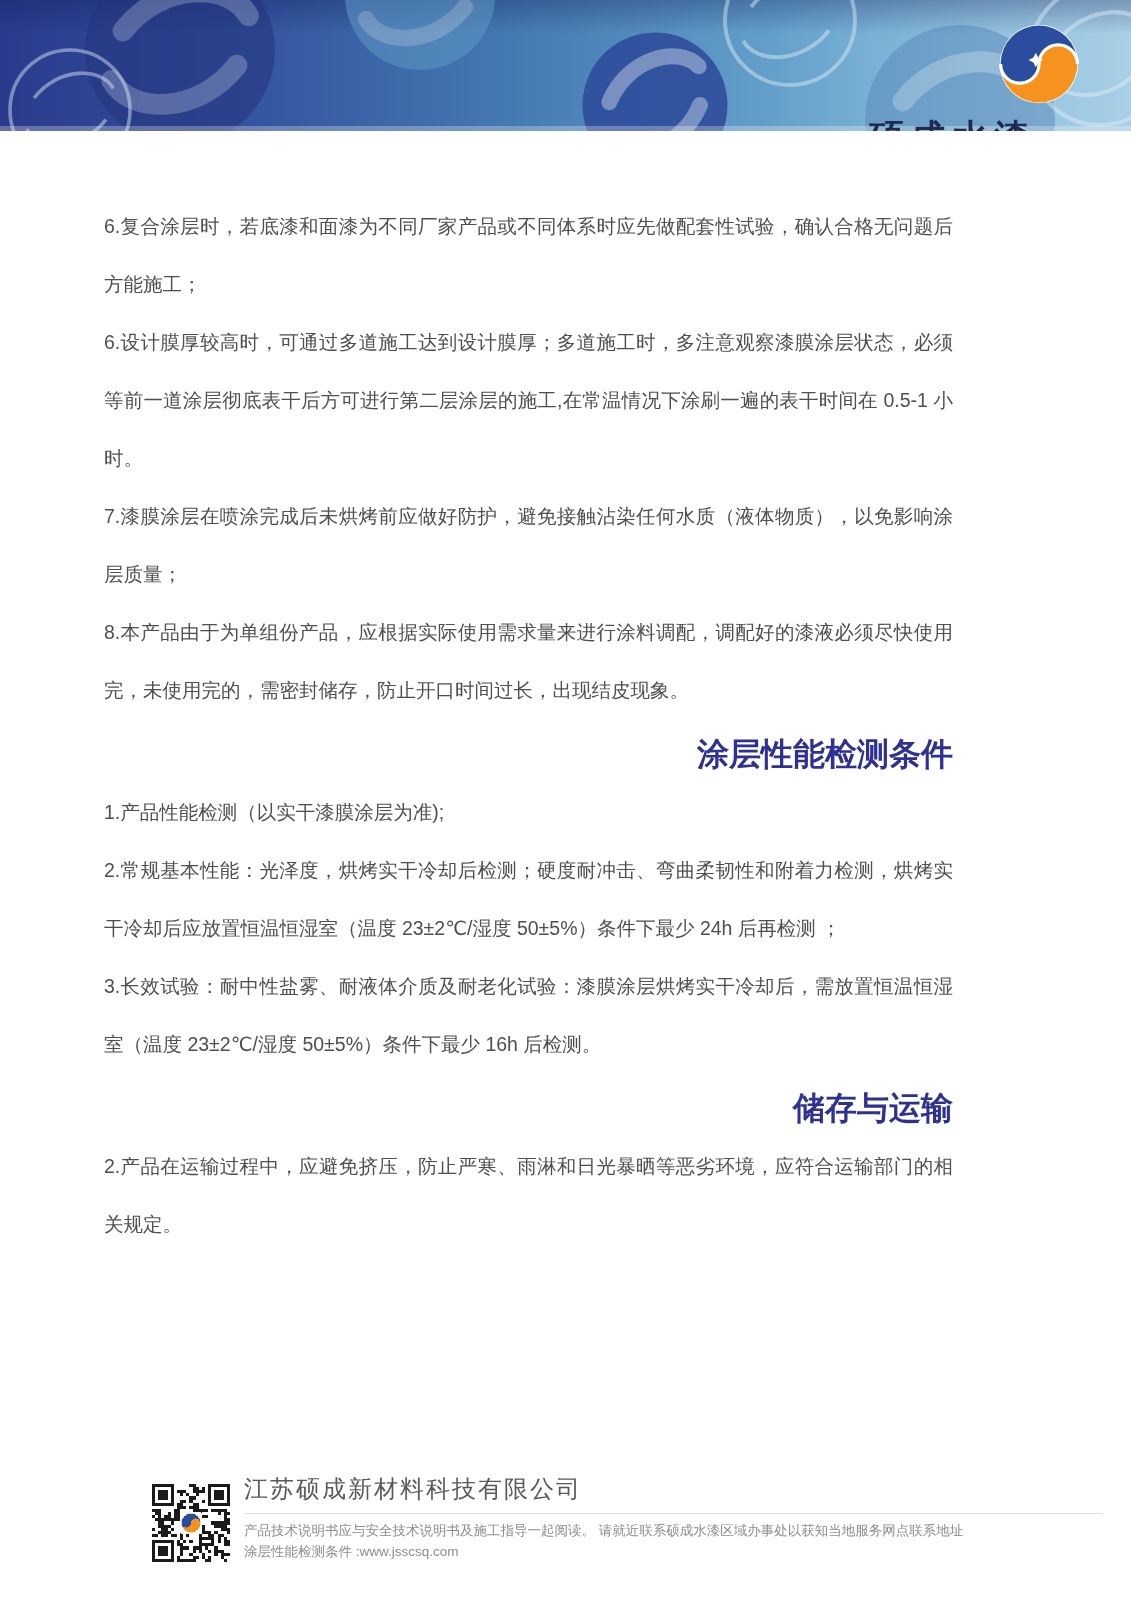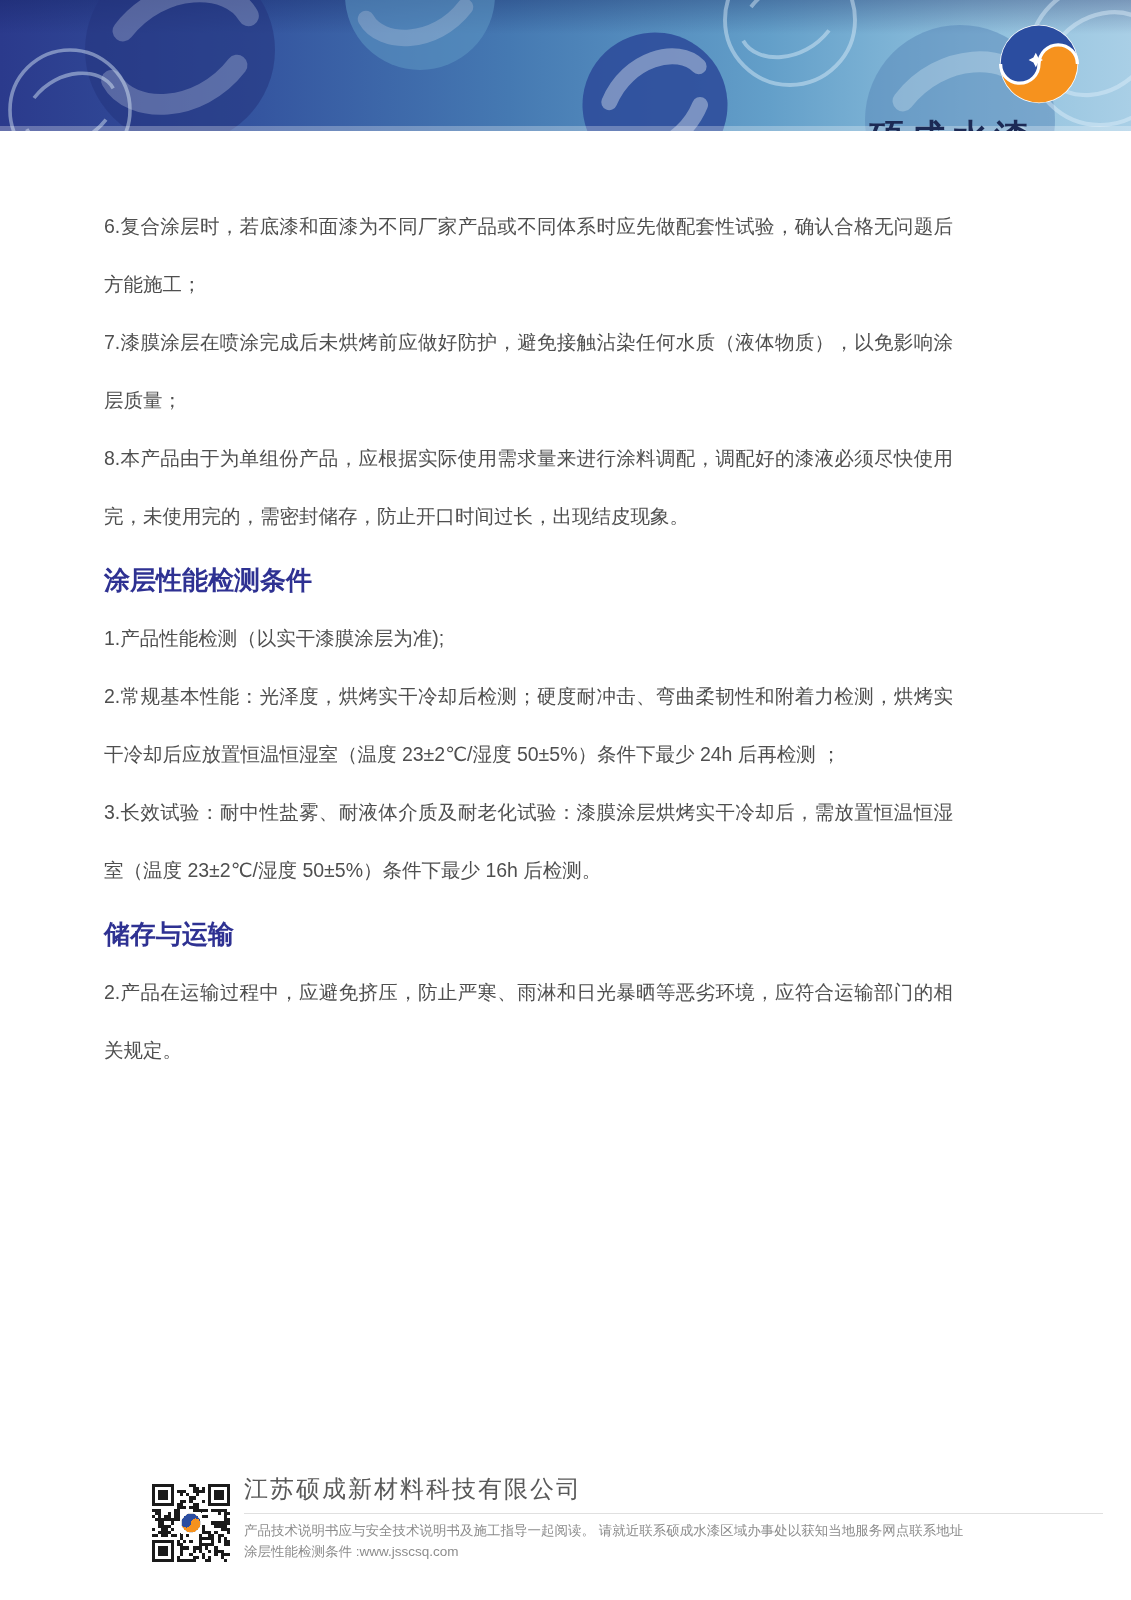--- a/index.html
+++ b/index.html
@@ -50,25 +50,25 @@
   .content{
     padding:66px 178px 0 104px;
     color:#4f4f4f;
     font-size:19.5px;
     line-height:58px;
     text-align:justify;
   }
   .content p{margin:0;}
   .content h2{
     margin:6px 0 0 0;
-    font-size:26px;
+    font-size:32px;
     line-height:58px;
     font-weight:bold;
     color:#2e3192;
-    text-align:left;
+    text-align:right;
   }
 
   
   .footer{
     position:absolute;left:0;bottom:38px;width:100%;
     box-sizing:border-box;
     padding:0 28px 0 152px;
     display:flex;align-items:flex-end;gap:14px;
   }
   .qr{width:78px;height:78px;flex:0 0 auto;}
@@ -122,20 +122,21 @@
       </svg>
       <div class="logo-text">
         <div class="logo-cn">硕成水漆</div>
         <div class="logo-en">SHUOCHENG WATER PAINT</div>
       </div>
     </div>
   </div>
 
   <main class="content">
     <p>6.复合涂层时，若底漆和面漆为不同厂家产品或不同体系时应先做配套性试验，确认合格无问题后方能施工；</p>
+    <p>6.设计膜厚较高时，可通过多道施工达到设计膜厚；多道施工时，多注意观察漆膜涂层状态，必须等前一道涂层彻底表干后方可进行第二层涂层的施工,在常温情况下涂刷一遍的表干时间在 0.5-1 小时。</p>
     <p>7.漆膜涂层在喷涂完成后未烘烤前应做好防护，避免接触沾染任何水质（液体物质），以免影响涂层质量；</p>
     <p>8.本产品由于为单组份产品，应根据实际使用需求量来进行涂料调配，调配好的漆液必须尽快使用完，未使用完的，需密封储存，防止开口时间过长，出现结皮现象。</p>
 
     <h2>涂层性能检测条件</h2>
     <p>1.产品性能检测（以实干漆膜涂层为准);</p>
     <p>2.常规基本性能：光泽度，烘烤实干冷却后检测；硬度耐冲击、弯曲柔韧性和附着力检测，烘烤实干冷却后应放置恒温恒湿室（温度 23±2℃/湿度 50±5%）条件下最少 24h 后再检测 ；</p>
     <p>3.长效试验：耐中性盐雾、耐液体介质及耐老化试验：漆膜涂层烘烤实干冷却后，需放置恒温恒湿室（温度 23±2℃/湿度 50±5%）条件下最少 16h 后检测。</p>
 
     <h2>储存与运输</h2>
     <p>2.产品在运输过程中，应避免挤压，防止严寒、雨淋和日光暴晒等恶劣环境，应符合运输部门的相关规定。</p>

